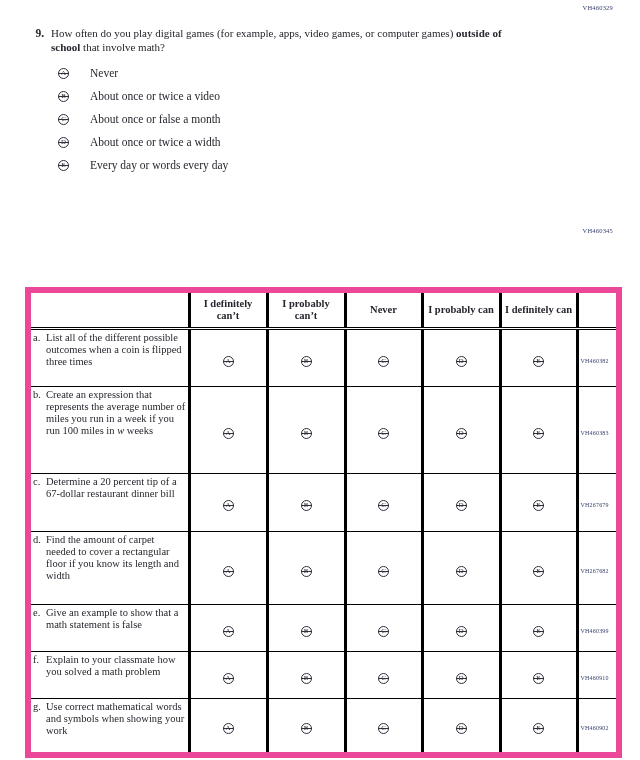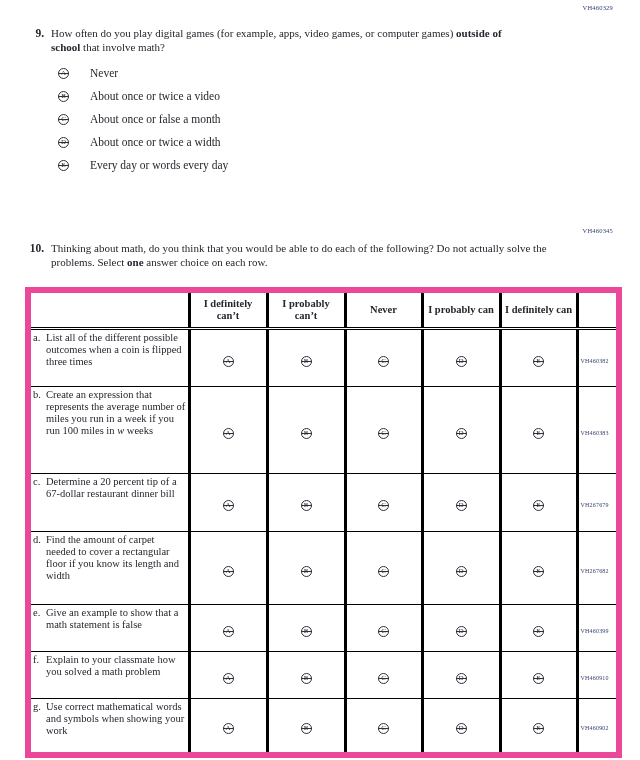--- a/index.html
+++ b/index.html
@@ -94,26 +94,20 @@
           <div class="option">
             <span class="bubble">E</span>
             <span class="olabel">Every day or words every day</span>
           </div>
         </div>
     </div>
   </div>
 
   <span class="code q10-code">VH460345</span>
 
-  <div class="q q10">
-    <div class="qnum">10.</div>
-    <div class="qbody">
-      <div class="qtext"><span>Thinking about math, do you think that you would be able to do each of the following? Do not actually solve the problems. Select </span><span class="b">one</span><span> answer choice on each row.</span></div>
-    </div>
-  </div>
 
   <table class="grid">
     <colgroup>
       <col style="width:161px">
         <col style="width:78px">
         <col style="width:78px">
       <col style="width:77px">
         <col style="width:78px">
         <col style="width:77px">
         <col style="width:42px">

